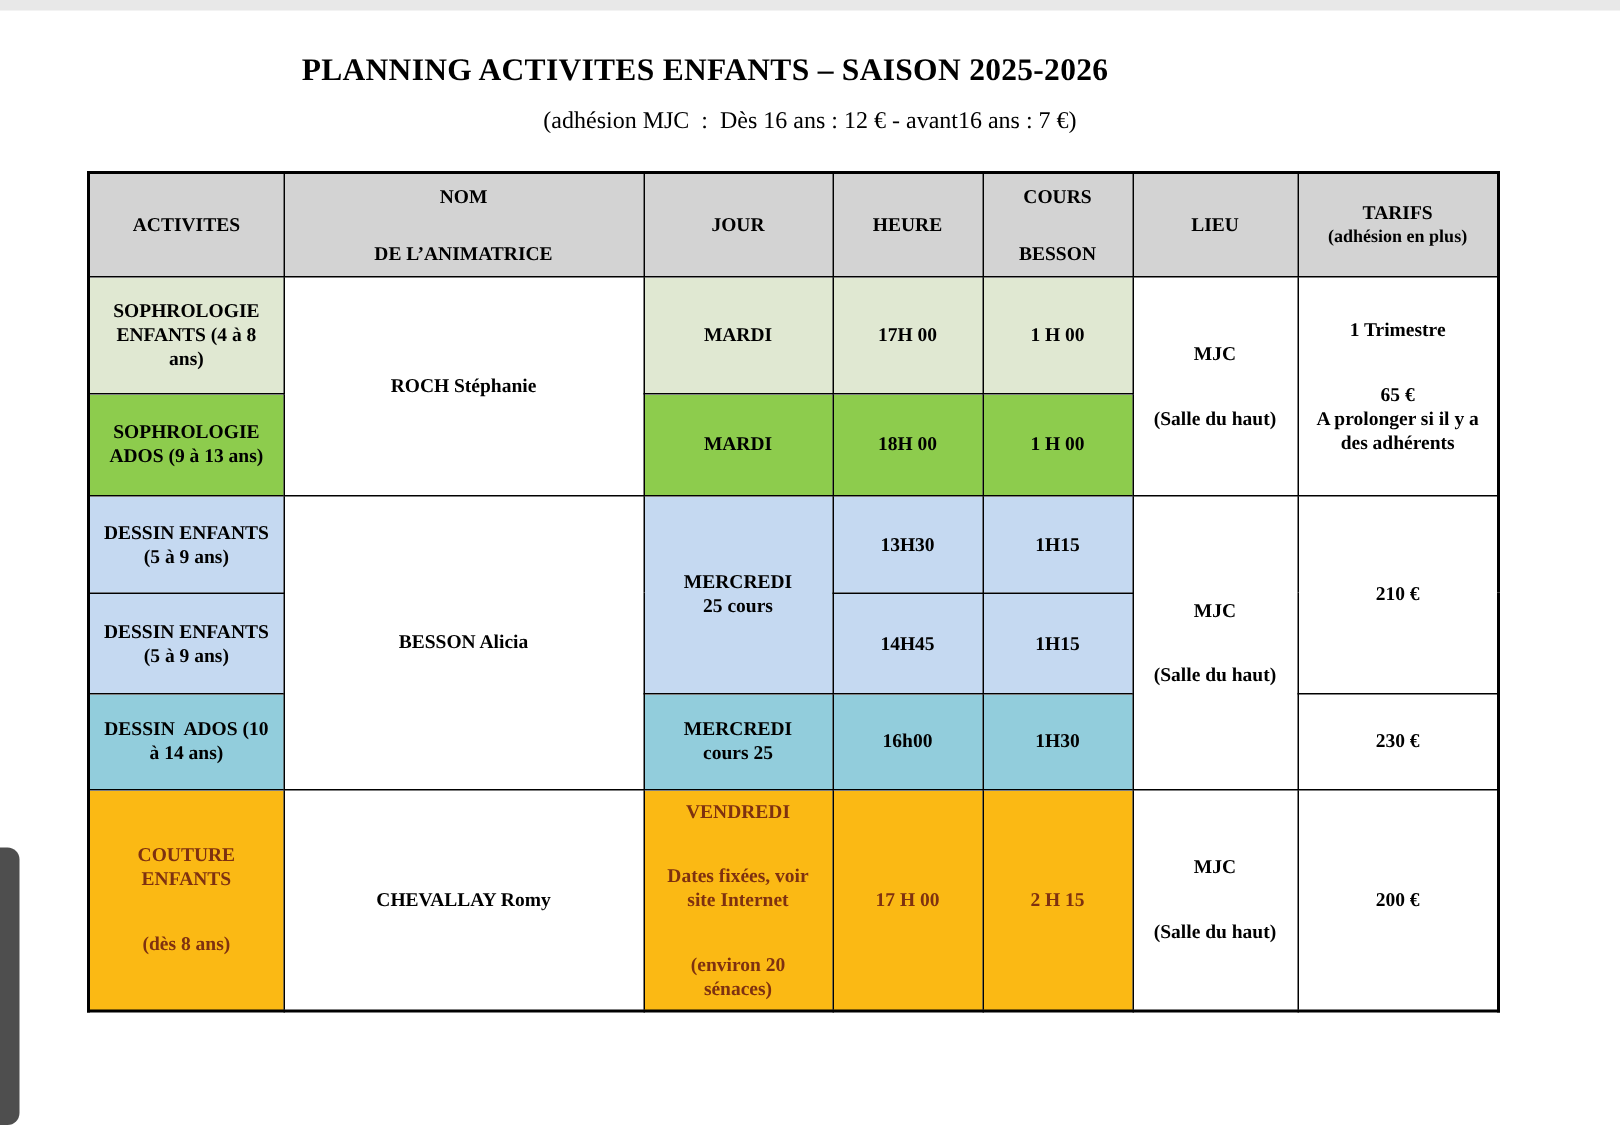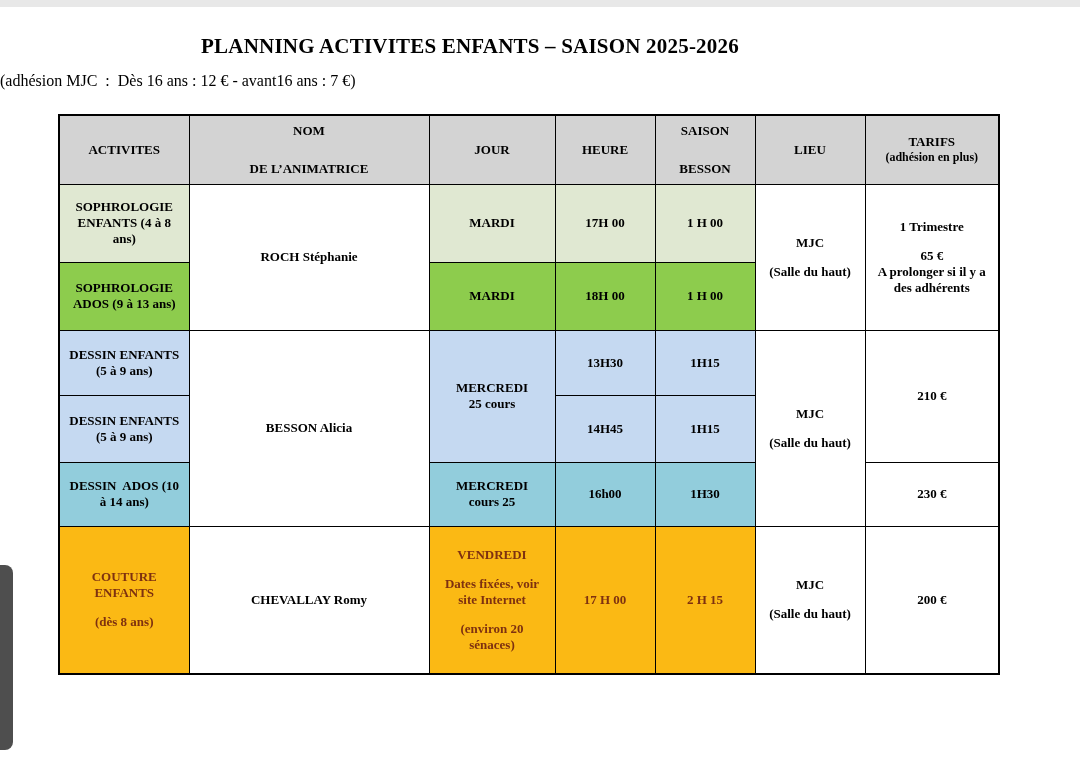--- a/index.html
+++ b/index.html
@@ -22,39 +22,39 @@
     font-family:"Liberation Serif","DejaVu Serif",serif;
     color:#000;
   }
   .top-bar{position:absolute;left:0;top:0;width:1080px;height:7px;background:var(--topbar);}
   .scroll-handle{position:absolute;left:0;top:565px;width:13px;height:185px;background:var(--scroll);border-radius:0 8px 8px 0;}
   .title{
     position:absolute;left:0;top:34px;width:940px;text-align:center;
     font-size:21px;font-weight:bold;letter-spacing:.2px;
   }
   .subtitle{
-    position:absolute;left:0;top:72px;width:1080px;text-align:left;
+    position:absolute;left:0;top:72px;width:1080px;text-align:center;
     font-size:16px;white-space:pre;
   }
   table.planning{
     position:absolute;left:58px;top:114px;width:940px;
     border-collapse:collapse;table-layout:fixed;
     border:2px solid var(--border);
   }
   table.planning td,table.planning th{
     border:1px solid var(--border);
     padding:4px 8px;
     font-size:13px;font-weight:bold;
     text-align:center;vertical-align:middle;
     overflow:hidden;
   }
   th{background:var(--hdr-gray);}
   .hdr-sub{font-size:12px;}
   .hdr-gap{margin-top:22px;}
-  .gap-sm{margin-top:13px;}
+  .gap-sm{margin-top:27px;}
   .bg-pale-green{background:var(--pale-green);}
   .bg-bright-green{background:var(--bright-green);}
   .bg-light-blue{background:var(--light-blue);}
   .bg-teal{background:var(--teal);}
   .bg-orange{background:var(--orange);color:var(--maroon);}
   .pre{white-space:pre-wrap;}
   .v-top{vertical-align:top;}
   .pt-xl{padding-top:30px;}
   .pt-lg{padding-top:26px;}
   .pt-md{padding-top:14px;}
@@ -90,21 +90,21 @@
       <div>NOM</div>
       <div class="hdr-gap">DE L’ANIMATRICE</div>
     </th>
     <th>
       <div>JOUR</div>
     </th>
     <th>
       <div>HEURE</div>
     </th>
     <th>
-      <div>SAISON</div>
+      <div>COURS</div>
       <div class="hdr-gap">BESSON</div>
     </th>
     <th>
       <div>LIEU</div>
     </th>
     <th>
       <div>TARIFS</div>
       <div class="hdr-sub">(adhésion en plus)</div>
     </th>
   </tr>

